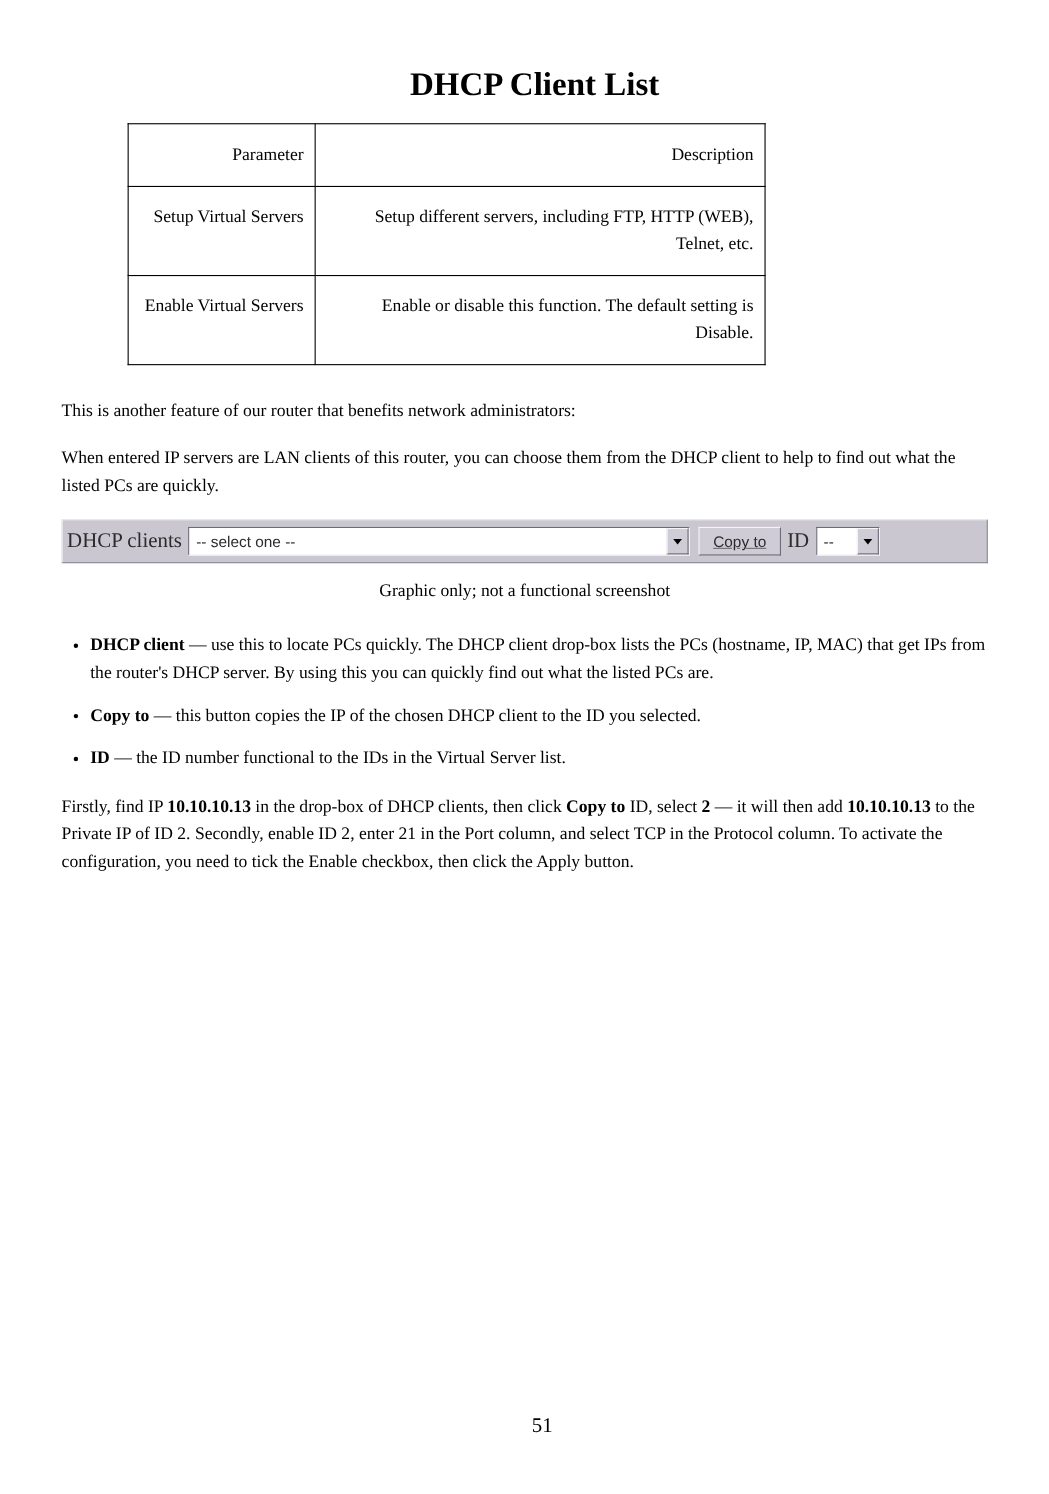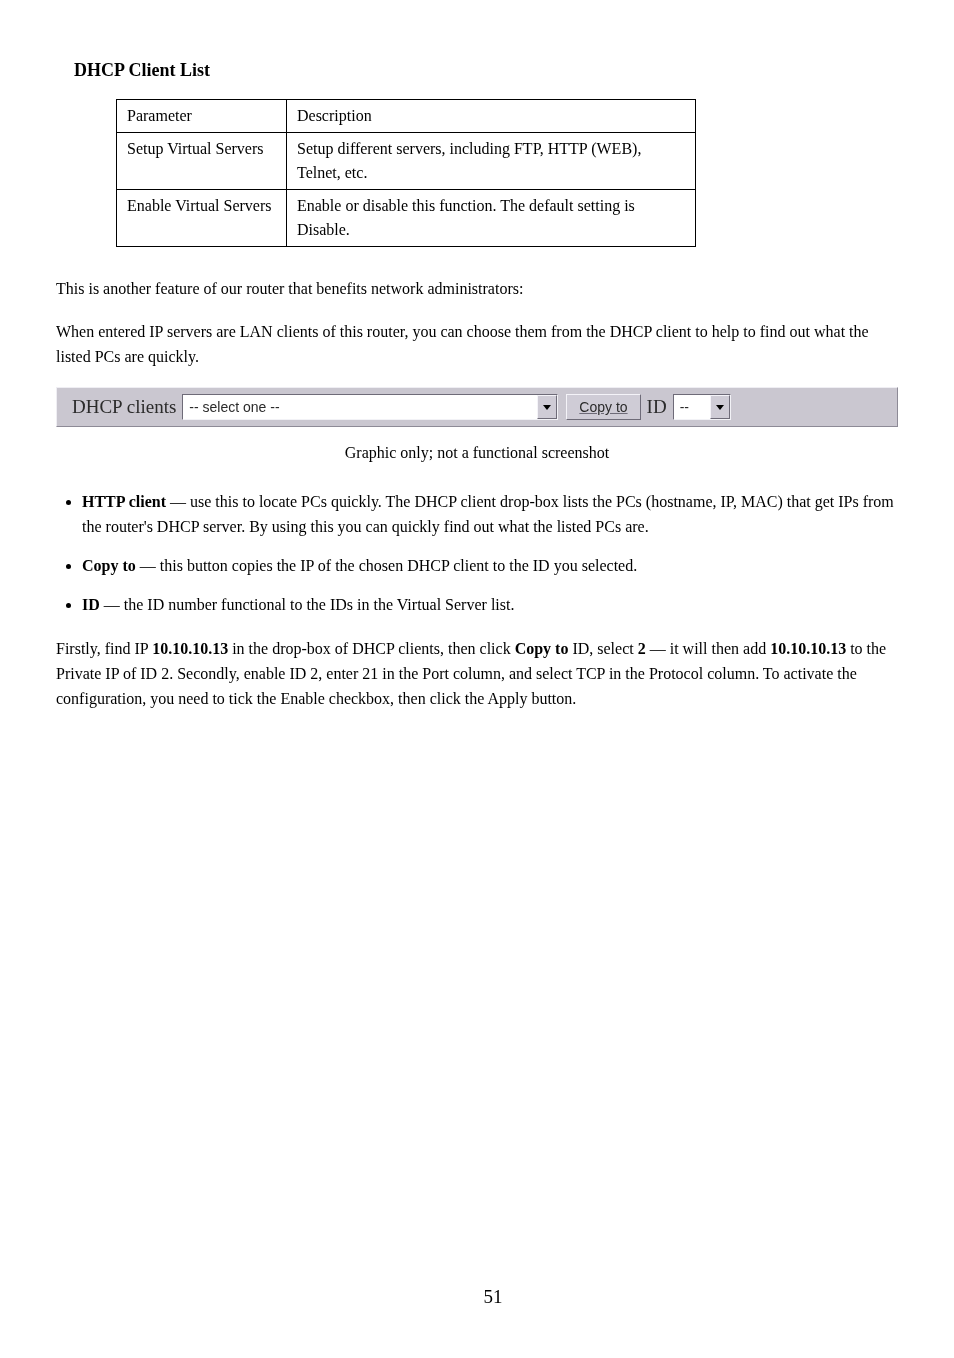--- a/index.html
+++ b/index.html
@@ -10,34 +10,36 @@
     background: #ffffff;
     font-family: "Times New Roman", Times, serif;
     font-size: 16px;
     color: #000;
     position: relative;
   }
   .content {
     padding: 60px 56px 0 56px;
   }
   h1 {
-    font-size: 18px;
+    font-size: 30px;
     font-weight: bold;
     margin: 0 0 18px 18px;
+    text-align: center;
   }
   .spec-table {
     border-collapse: collapse;
     margin: 0 0 30px 60px;
     width: 580px;
   }
   .spec-table td {
     border: 1.5px solid #000;
-    padding: 4px 10px;
+    padding: 16px 10px;
     vertical-align: top;
     line-height: 1.5;
+    text-align: right;
   }
   .spec-table td.k {
     width: 170px;
     white-space: nowrap;
   }
   .spec-table td.v {
     width: 410px;
   }
   p {
     margin: 0 0 18px 0;
@@ -46,21 +48,21 @@
   .graphic-box {
     margin: 12px 0 14px 0;
   }
   .dhcp-bar {
     width: 842px;
     background: #cac7d0;
     border-top: 1px solid #efeef3;
     border-left: 1px solid #efeef3;
     border-bottom: 1px solid #8d8a96;
     border-right: 1px solid #8d8a96;
-    padding: 6px 13px;
+    padding: 6px 2px;
     display: flex;
     align-items: center;
     font-family: "Times New Roman", serif;
     font-size: 19px;
     color: #2b2b2b;
   }
   .dhcp-bar .lbl {
     margin: 0 6px 0 2px;
     white-space: nowrap;
   }
@@ -116,21 +118,21 @@
     border-right: 1px solid #6e6b78;
     font-family: Tahoma, Verdana, sans-serif;
     font-size: 14px;
     color: #2b2b2b;
     display: inline-flex;
     align-items: center;
     text-decoration: underline;
     text-decoration-color: #6e6b78;
     white-space: nowrap;
   }
-  .sel-clients { width: 376px; margin-right: 4px; }
+  .sel-clients { width: 456px; margin-right: 4px; }
   .sel-id { width: 58px; margin-right: 4px; }
   .caption {
     text-align: center;
     margin: 0 0 24px 0;
   }
   ul.tips {
     margin: 0 0 20px 0;
     padding-left: 26px;
   }
   ul.tips li {
@@ -198,21 +200,21 @@
           </span>
       </span>
     </div>
   </div>
 
   <p class="caption">Graphic only; not a functional screenshot</p>
 
 
   <ul class="tips">
     <li>
-      <span class="label-bold">HTTP client</span><span> — use this to locate PCs quickly. The DHCP client drop-box lists the PCs (hostname, IP, MAC) that get IPs from the router's DHCP server. By using this you can quickly find out what the listed PCs are.</span>
+      <span class="label-bold">DHCP client</span><span> — use this to locate PCs quickly. The DHCP client drop-box lists the PCs (hostname, IP, MAC) that get IPs from the router's DHCP server. By using this you can quickly find out what the listed PCs are.</span>
     </li>
     <li>
       <span class="label-bold">Copy to</span><span> — this button copies the IP of the chosen DHCP client to the ID you selected.</span>
     </li>
     <li>
       <span class="label-bold">ID</span><span> — the ID number functional to the IDs in the Virtual Server list.</span>
     </li>
   </ul>
 
 

